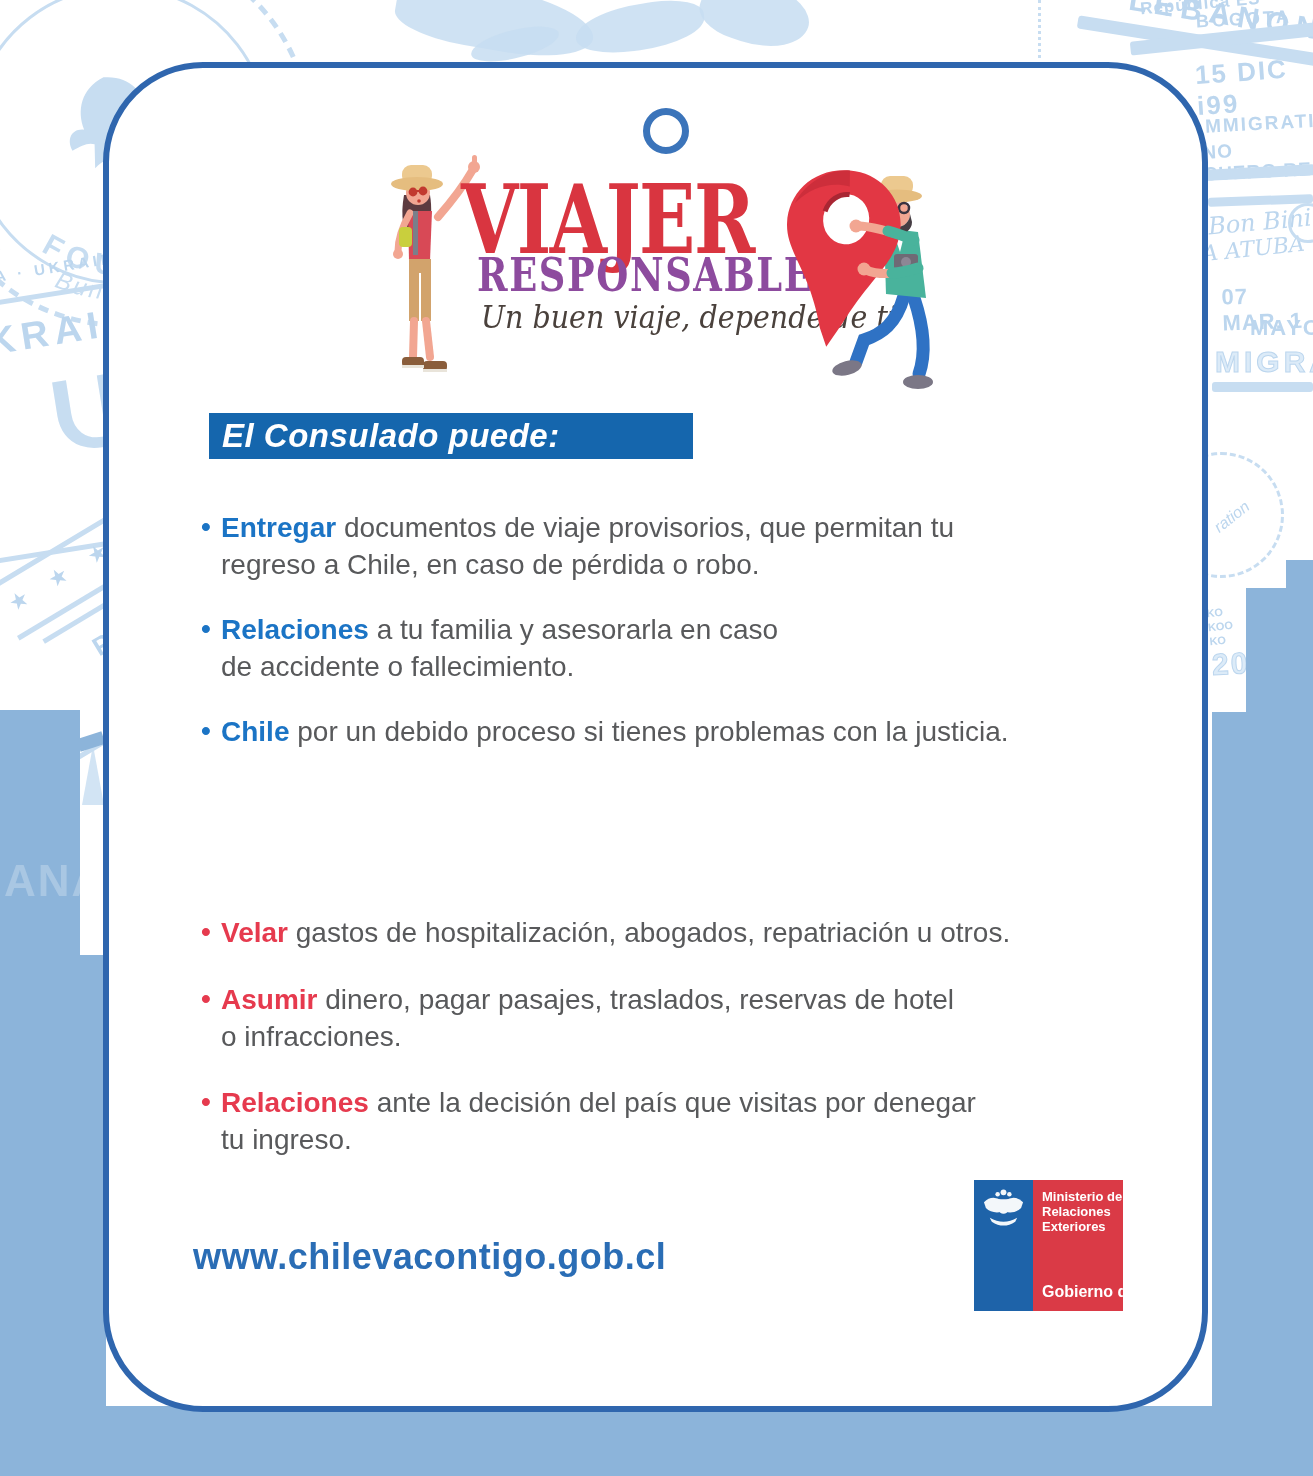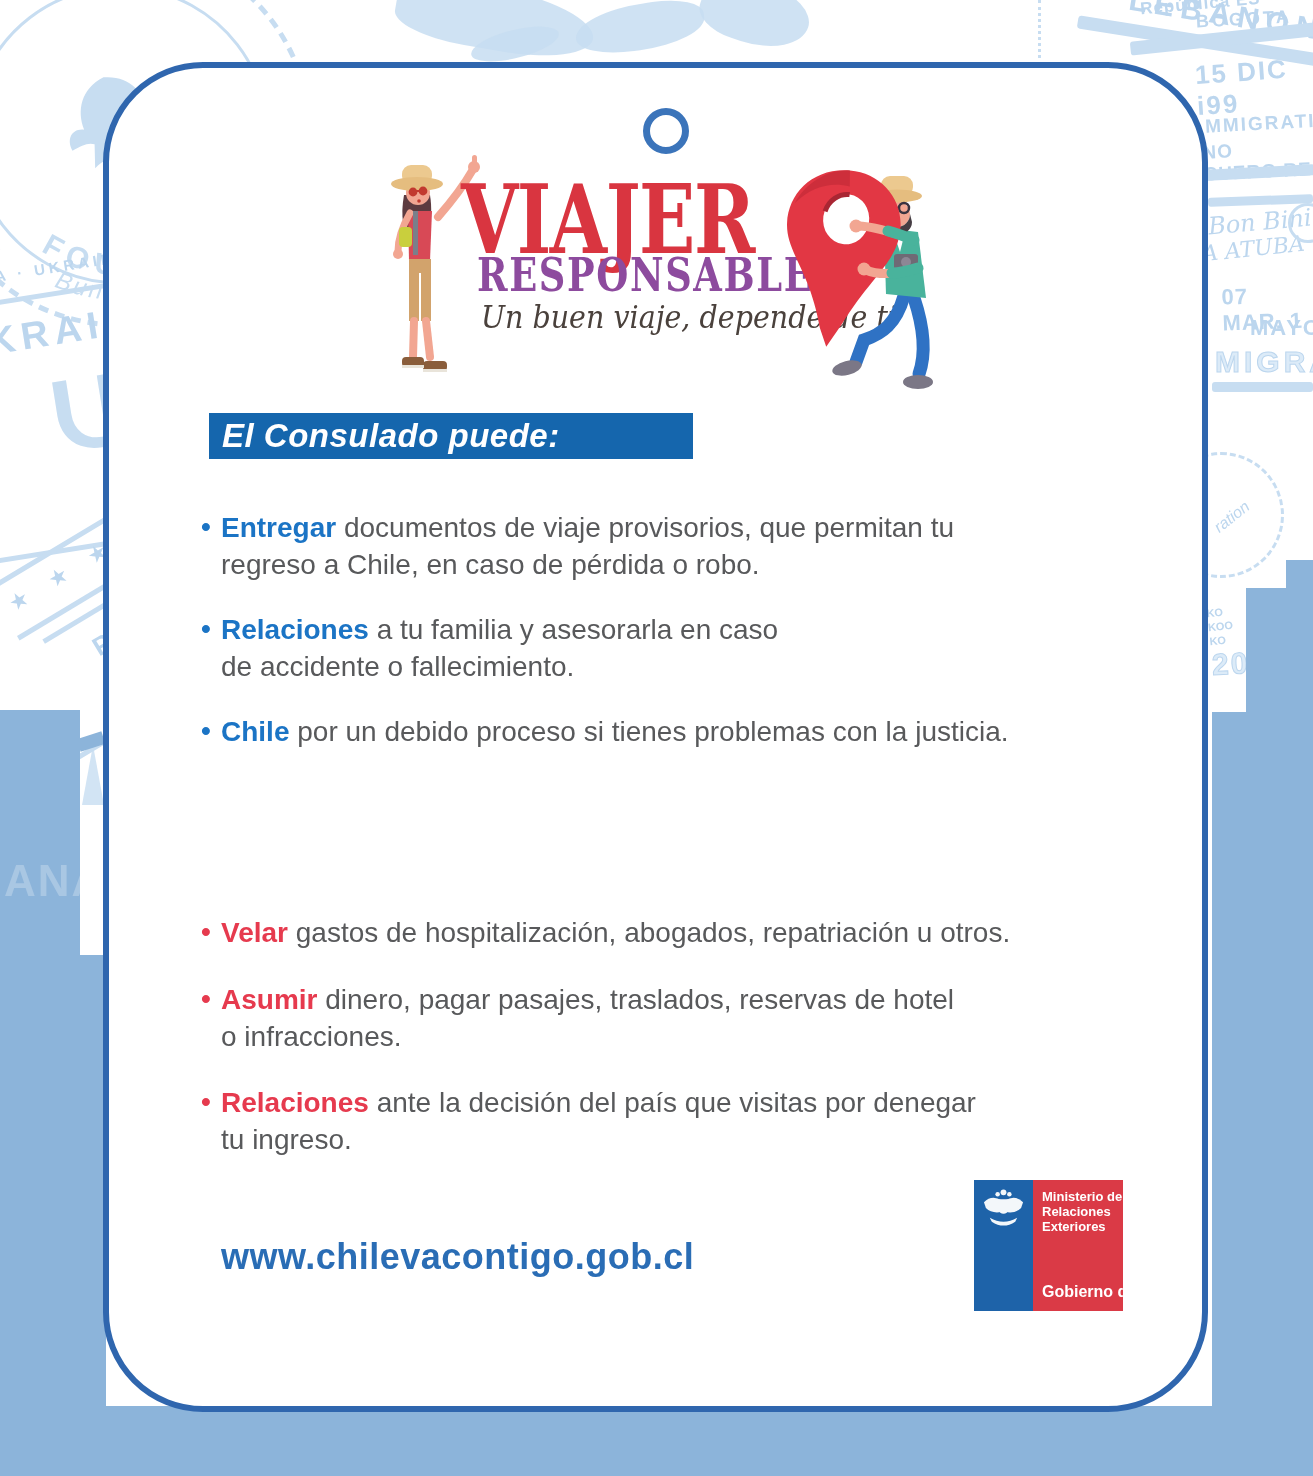--- a/index.html
+++ b/index.html
@@ -80,21 +80,21 @@
   #sec1-items .dot,#sec1-items .lead{color:var(--lead-blue);}
   #sec2-items .dot,#sec2-items .lead{color:var(--lead-red);}
   #sec1-items .item:nth-child(1){top:441px;}
   #sec1-items .item:nth-child(2){top:543px;}
   #sec1-items .item:nth-child(3){top:645px;}
   #sec2-items .item:nth-child(1){top:846px;}
   #sec2-items .item:nth-child(2){top:913px;}
   #sec2-items .item:nth-child(3){top:1016px;}
 
   
-  .website{position:absolute;left:112px;top:1168px;font-size:36px;font-weight:bold;color:var(--website-blue);letter-spacing:.5px;white-space:nowrap;}
+  .website{position:absolute;left:84px;top:1168px;font-size:36px;font-weight:bold;color:var(--website-blue);letter-spacing:.5px;white-space:nowrap;}
   .gov{position:absolute;left:865px;top:1112px;width:149px;height:131px;}
   .gov-blue{position:absolute;left:0;top:0;width:59px;height:131px;background:var(--gov-blue);}
   .gov-red{position:absolute;left:59px;top:0;width:90px;height:131px;background:var(--gov-red);}
   .gov-ministry{position:absolute;left:68px;top:10px;color:#fff;font-size:13px;font-weight:bold;line-height:1.15;white-space:pre-line;}
   .gov-chile{position:absolute;left:68px;bottom:10px;color:#fff;font-size:16px;font-weight:bold;white-space:nowrap;}
   .gov-emblem{position:absolute;left:8px;top:8px;width:43px;height:40px;}
 </style>
 </head>
 <body>
 

